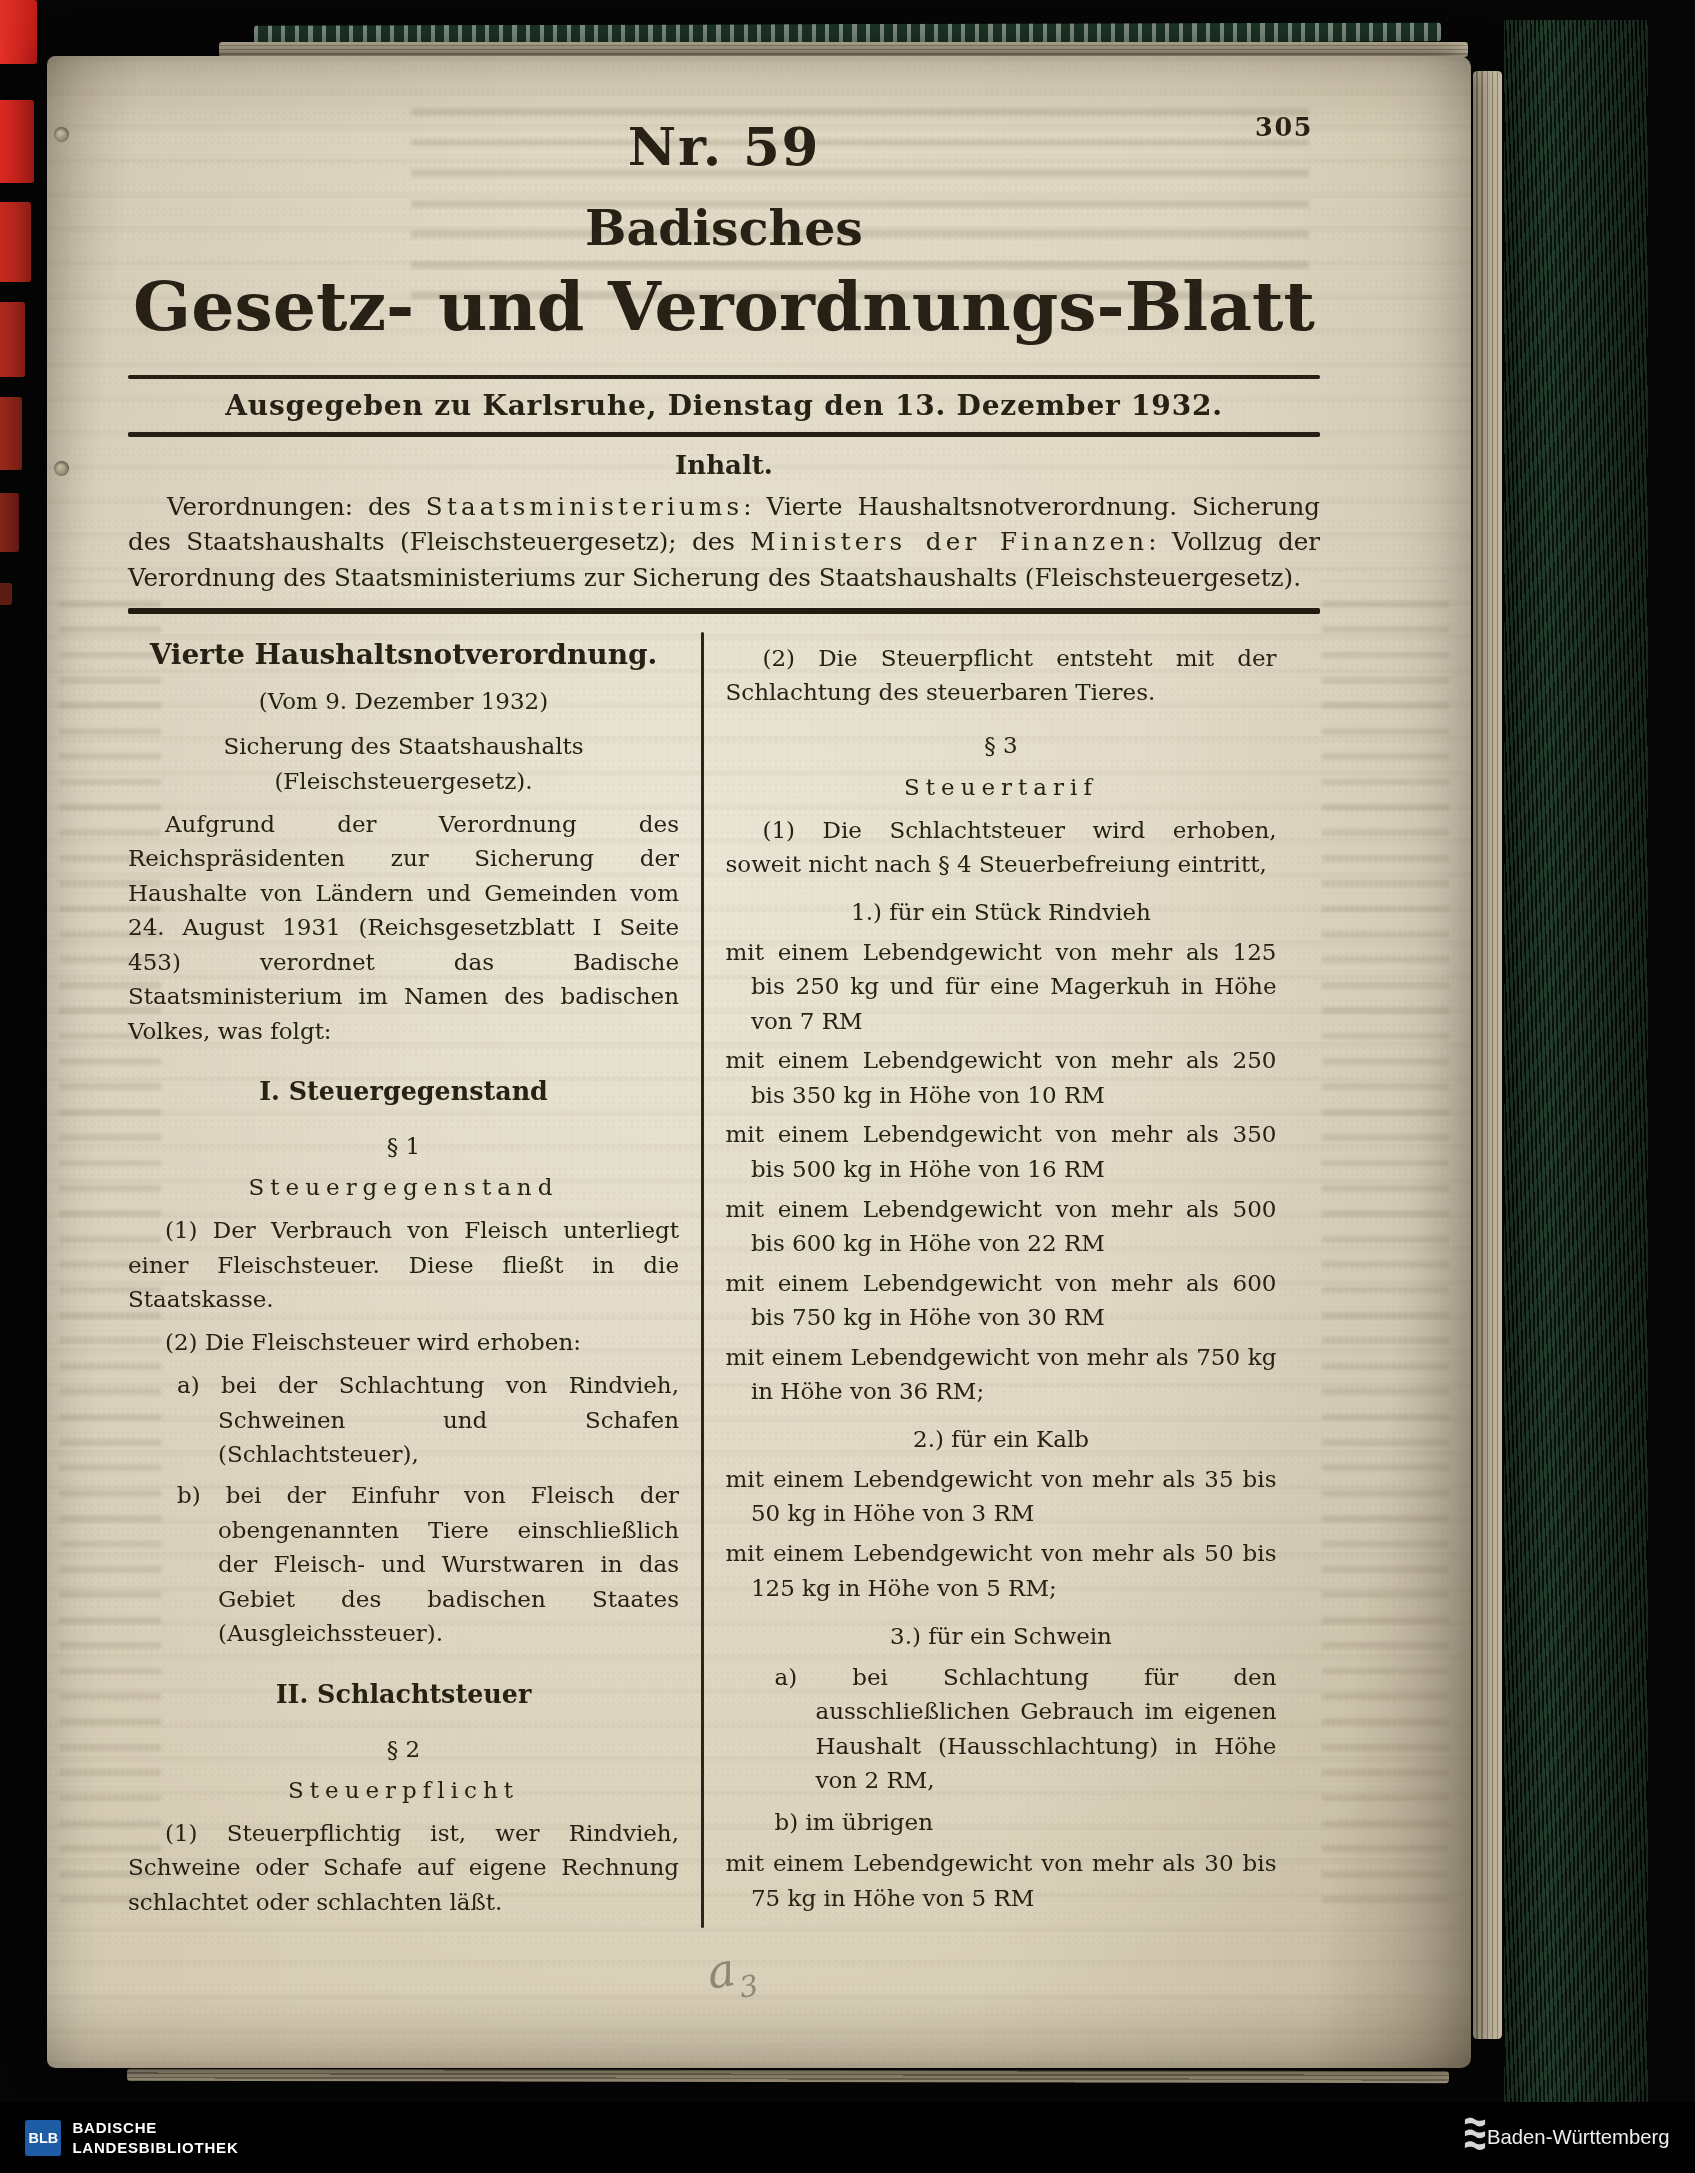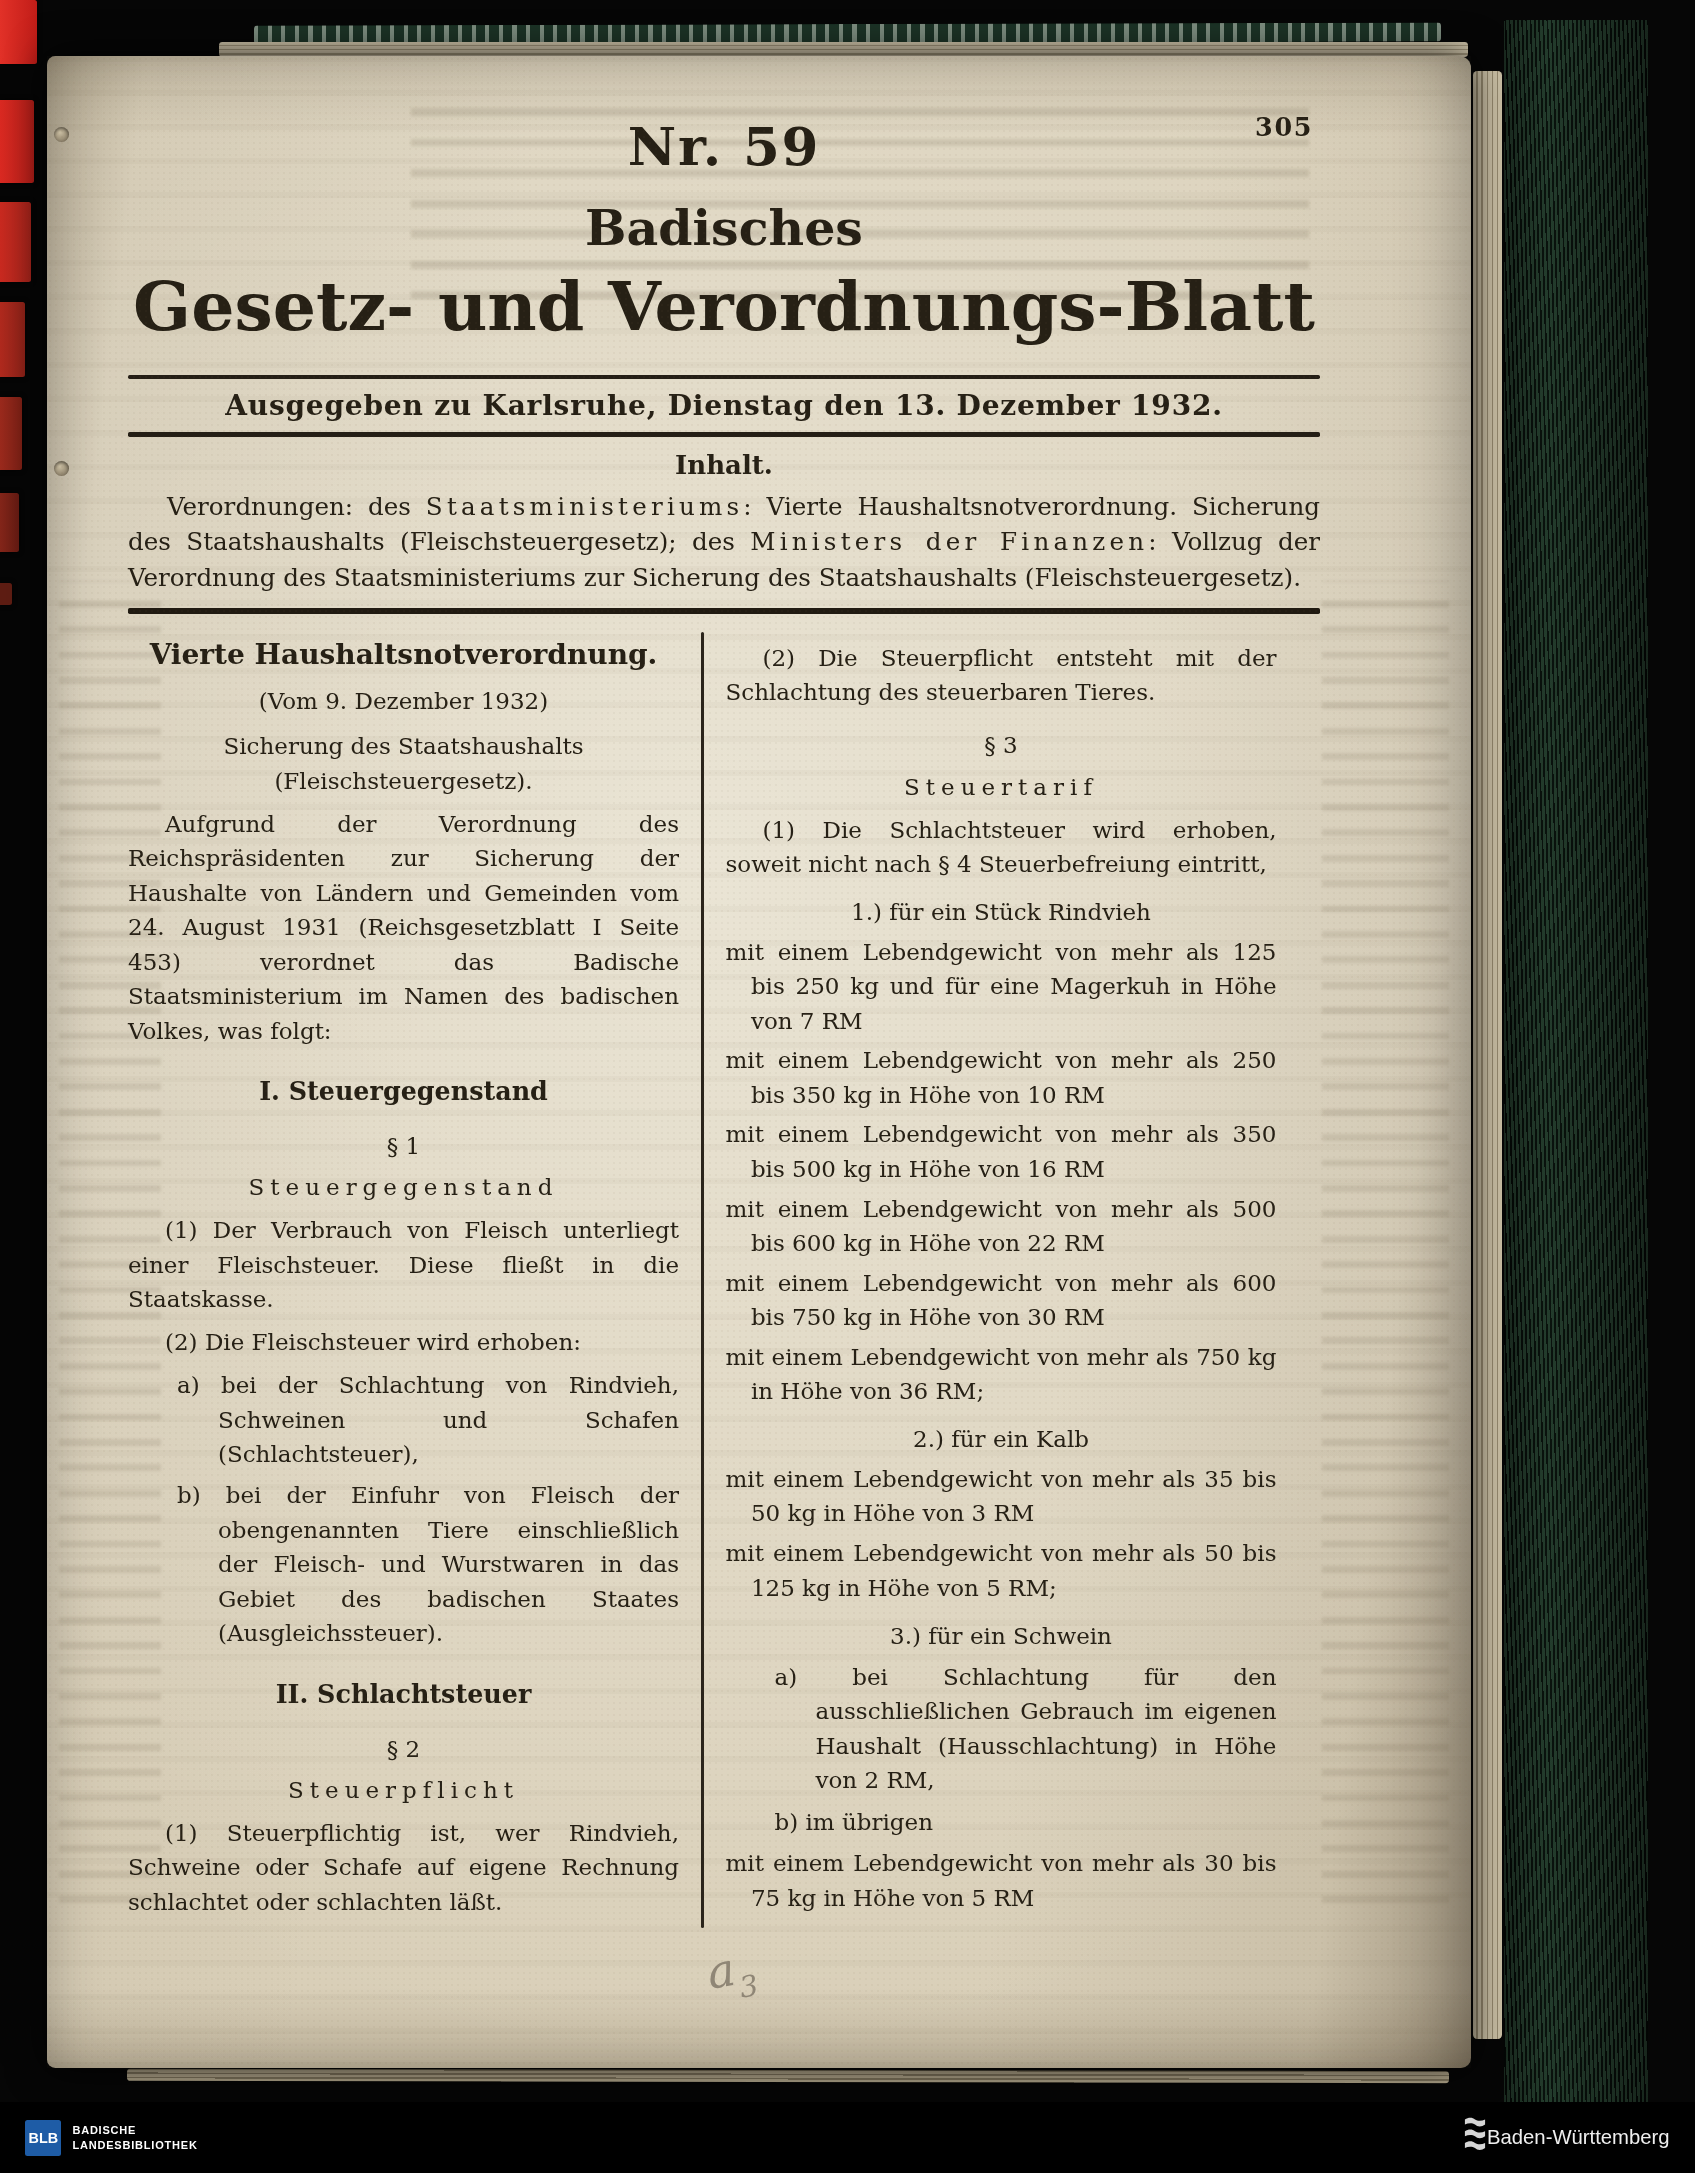--- a/index.html
+++ b/index.html
@@ -118,21 +118,21 @@
                font-style:italic; font-size:46px; transform:rotate(-10deg); opacity:0.85; }
   .handwrite .digit { font-size:29px; vertical-align:-13.6px; margin-left:1.7px; }
 
   
   .footer { position:absolute; left:0; bottom:0; width:1695px; height:71px; background:#000;
             display:flex; align-items:center; justify-content:space-between; padding:0 25.4px;
             font-family:"Liberation Sans", sans-serif; z-index:10; }
   .blb { display:flex; align-items:center; gap:11px; }
   .blb-badge { width:36px; height:36px; background:#1e5ca6; color:#fff; font-weight:700; font-size:14.4px;
                display:flex; align-items:center; justify-content:center; border-radius:2.5px; }
-  .blb-text { color:#fff; font-size:11px; font-weight:700; letter-spacing:0.8px; line-height:1.3; }
+  .blb-text { color:#fff; font-size:15px; font-weight:700; letter-spacing:0.8px; line-height:1.3; }
   .bw { display:flex; align-items:center; gap:0; color:#efefef; font-size:20.3px; }
 </style>
 </head>
 <body>
 
 <div>
   <div class="rm rm1"></div>
   <div class="rm rm2"></div>
   <div class="rm rm3"></div>
   <div class="rm rm4"></div>

